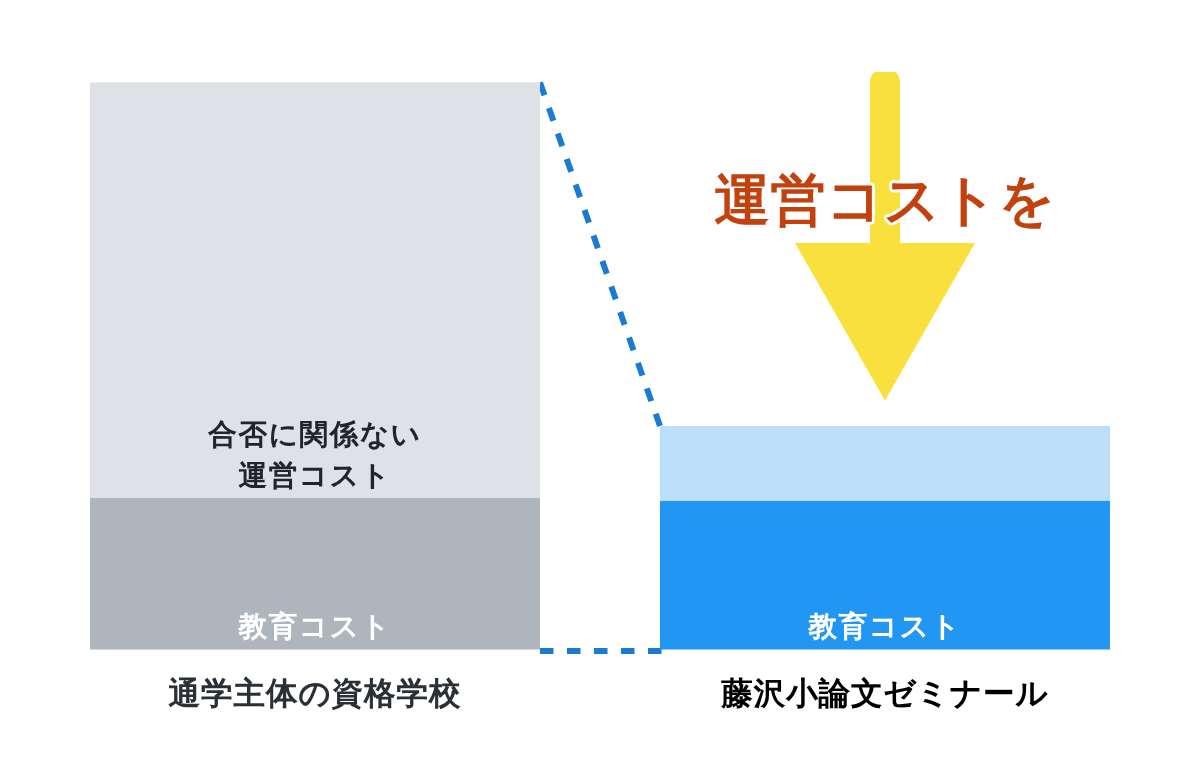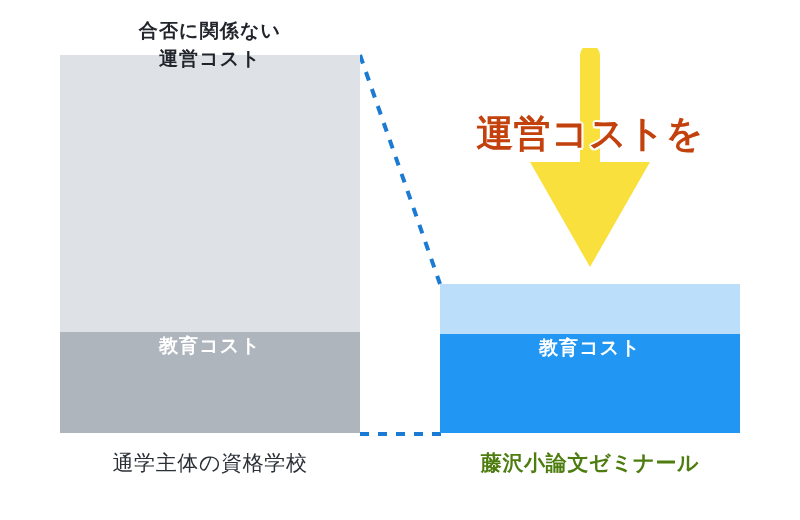--- a/index.html
+++ b/index.html
@@ -18,21 +18,21 @@
     position: relative;
     width: 800px;
     height: 520px;
     background: #ffffff;
   }
 
   
   .bar-seg {
     position: absolute;
     display: flex;
-    align-items: flex-start;
+    align-items: flex-end;
     justify-content: center;
     box-sizing: border-box;
   }
   .seg-label {
     font-weight: bold;
     text-align: center;
     line-height: 1.45;
     letter-spacing: 0.06em;
     white-space: pre-line;
   }
@@ -131,25 +131,25 @@
     width: 300px;
     text-align: center;
     font-size: 21px;
     line-height: 1.3;
     letter-spacing: 0.03em;
     white-space: nowrap;
   }
   #caption-left {
     left: 60px;
     color: #2b3036;
-    font-weight: normal;
+    font-weight: bold;
   }
   #caption-right {
     left: 440px;
-    color: #4d7c0f;
+    color: #000000;
     font-weight: bold;
   }
 </style>
 </head>
 <body>
 
 <div id="stage">
 
   <svg id="connector-lines" viewBox="0 0 800 520" width="800" height="520" aria-hidden="true">
     <line x1="360" y1="55" x2="440" y2="284" stroke="#1b7ad4" stroke-width="4" stroke-dasharray="9 9" stroke-linecap="butt"></line>

